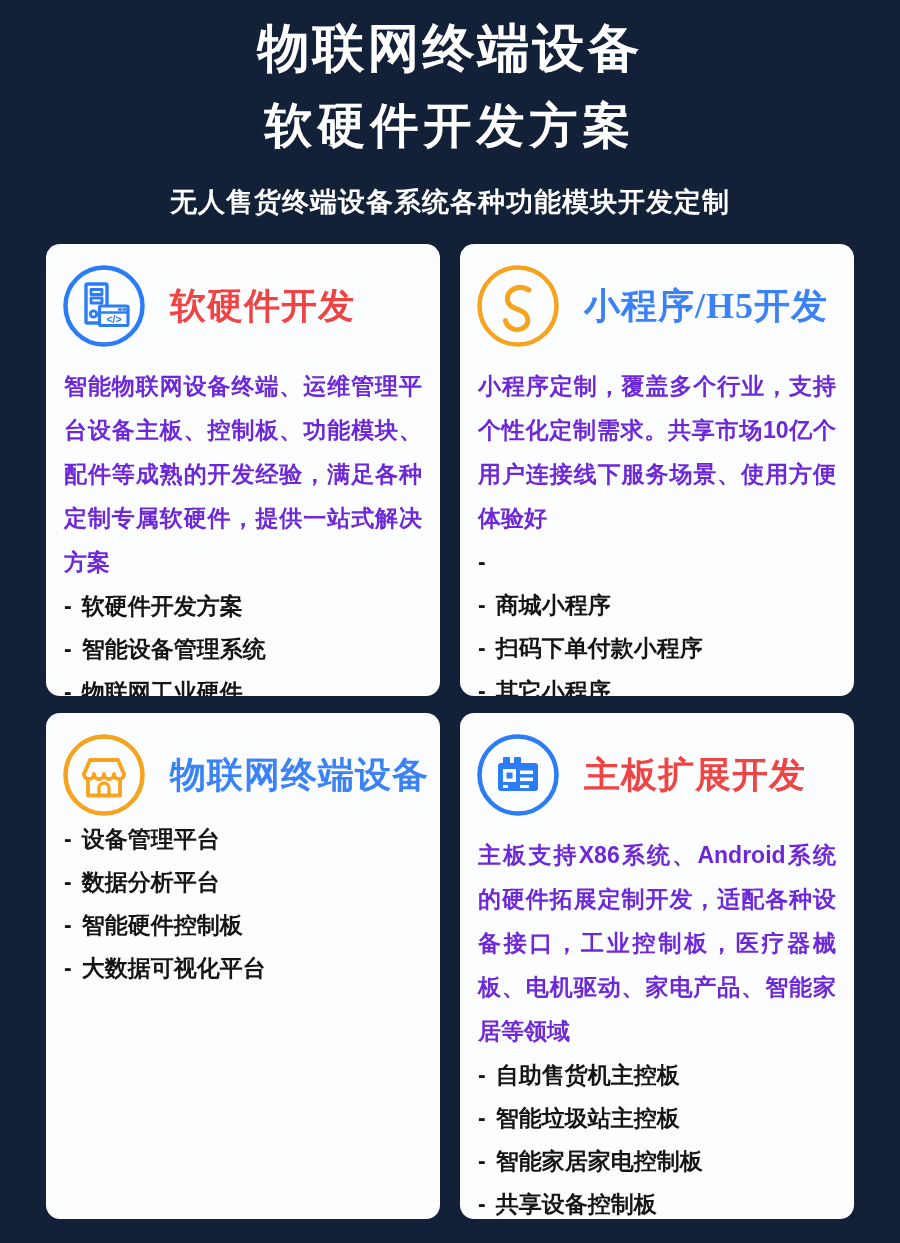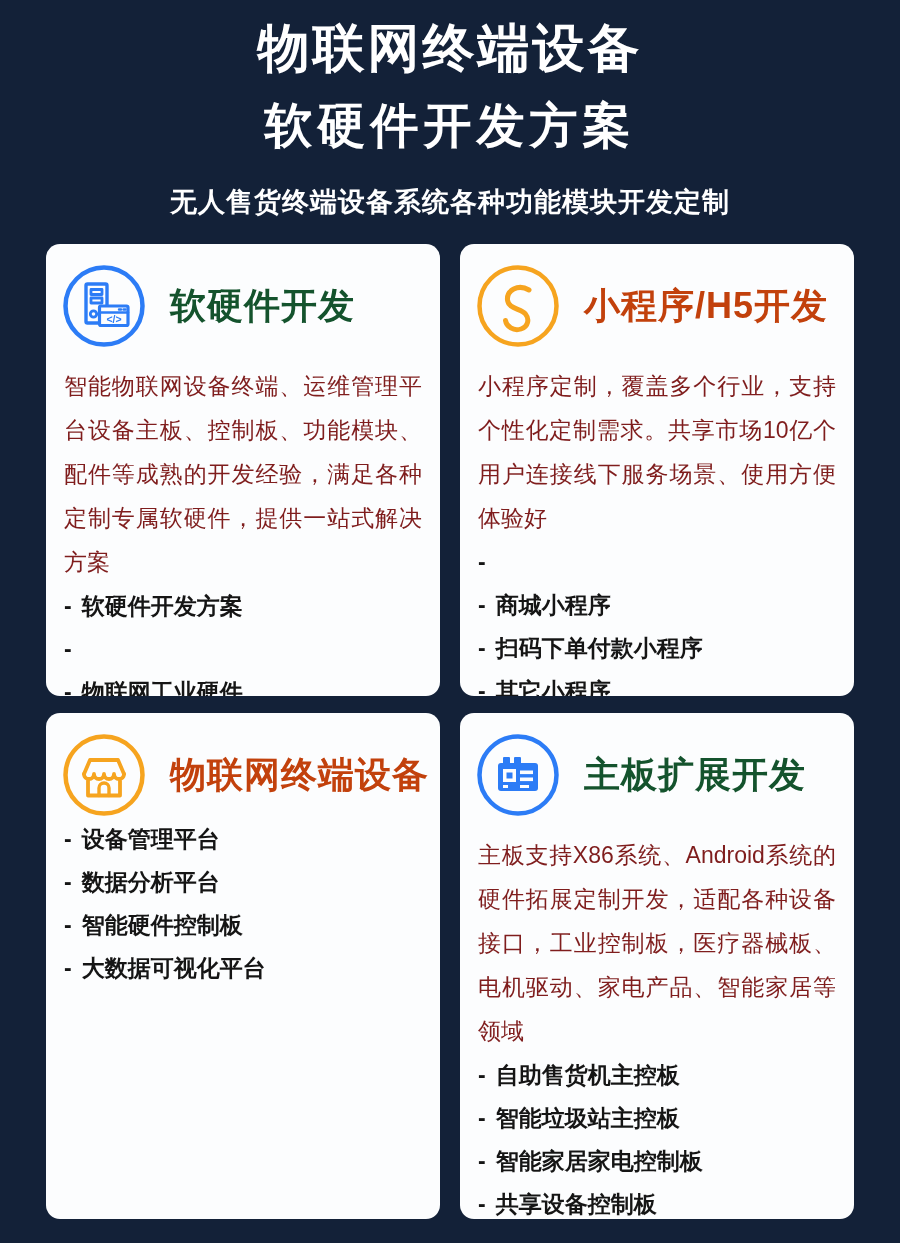--- a/index.html
+++ b/index.html
@@ -29,28 +29,28 @@
     padding:20px 16px 0;
     overflow:hidden;
   }
   .card.r1 { height:452px; }
   .card.r2 { height:506px; }
 
   .card-head { display:flex; align-items:center; gap:24px; }
   .icon-wrap { width:84px; height:84px; flex:0 0 auto; }
   .icon-wrap svg { width:84px; height:84px; display:block; }
   .card-title { font-size:36px; font-weight:700; letter-spacing:1px; white-space:nowrap; }
-  .blue   { color:#14532d; }
-  .orange { color:#c2410c; }
+  .blue   { color:#ef4444; }
+  .orange { color:#3b82f6;font-family:Liberation Serif, serif; }
 
   .card-body {
     margin:16px 2px 0;
     font-size:23px;
-    font-weight:400;
-    color:#7f1d1d;
+    font-weight:700;
+    color:#6d28d9;
     line-height:44px;
     text-align:justify;
   }
   .r1 .card-body { min-height:176px; }
   .r2 .card-body { min-height:176px; }
 
   ul.feature-list { margin:8px 0 0; padding:0 2px; list-style:none; }
   ul.feature-list li {
     display:flex;
     font-size:23px;
@@ -98,20 +98,21 @@
         <span class="card-title blue">软硬件开发</span>
       </div>
       <p class="card-body">智能物联网设备终端、运维管理平台设备主板、控制板、功能模块、配件等成熟的开发经验，满足各种定制专属软硬件，提供一站式解决方案</p>
       <ul class="feature-list">
         <li>
             <span class="dash">-</span>
             <span>软硬件开发方案</span>
           </li>
         <li>
             <span class="dash">-</span>
+            <span>智能设备管理系统</span>
           </li>
         <li>
             <span class="dash">-</span>
             <span>物联网工业硬件</span>
           </li>
 
       </ul>
     </section>
 
     <section class="card r1">

